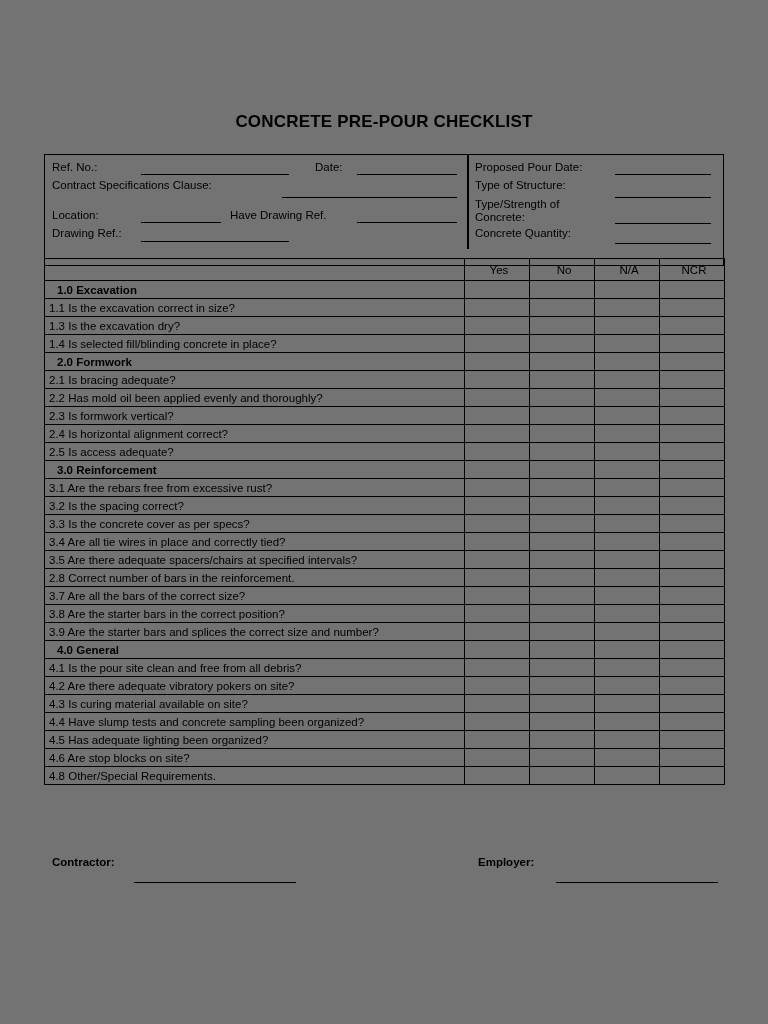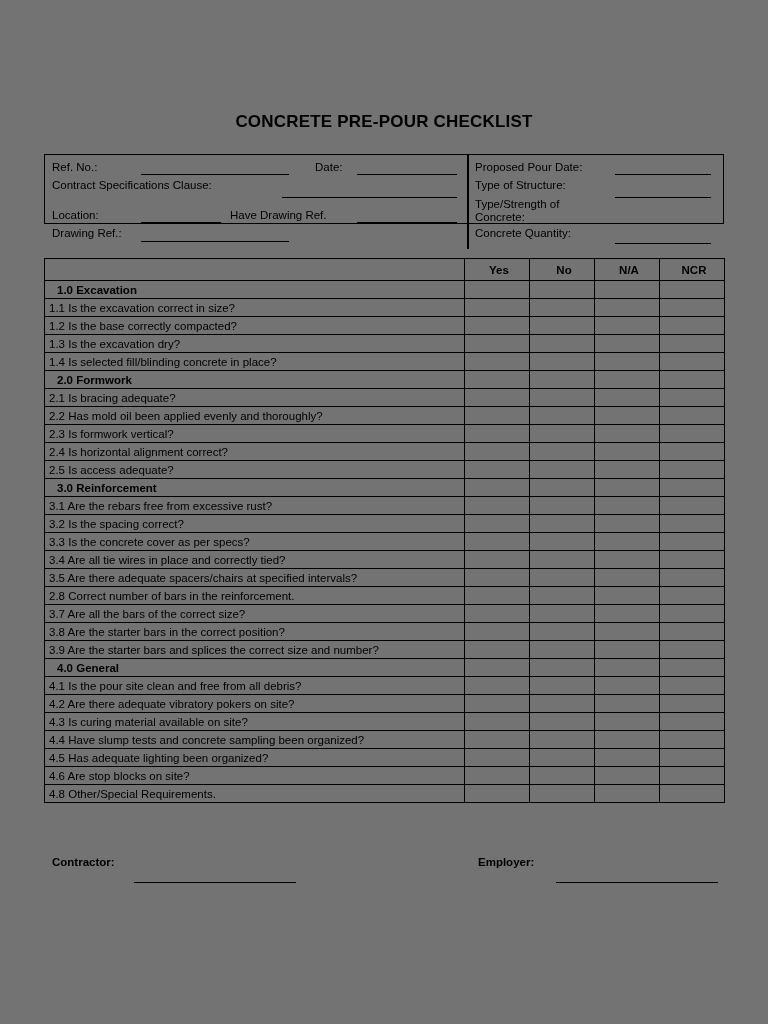--- a/index.html
+++ b/index.html
@@ -37,21 +37,21 @@
     letter-spacing: 0.2px;
     color: #000;
   }
 
   
   .header-box {
     position: absolute;
     left: 44px;
     top: 154px;
     width: 680px;
-    height: 70px;
+    height: 112px;
     border: 1.5px solid #000;
     box-sizing: border-box;
   }
   .hdr-divider {
     position: absolute;
     left: 422px;
     top: 0;
     width: 1.5px;
     height: 94px;
     background: #000;
@@ -84,21 +84,21 @@
     height: 18px;
     font-size: 11.5px;
     font-weight: normal;
     text-align: left;
     vertical-align: middle;
     box-sizing: border-box;
     color: #000;
   }
   .table th {
     text-align: center;
-    font-weight: bold;
+    font-weight: normal;
     height: 22px;
     padding-left: 4px;
   }
   .table .col-item  { width: 420px; }
   .table .col-mark  { width: 65px; text-align: center; }
   tr.section td { font-weight: bold; padding-left: 12px; }
   .cell-mark { text-align: center; }
 
   
   .sig-label {
@@ -175,27 +175,20 @@
           <td class="col-mark cell-mark"></td>
         </tr>
         <tr class="item">
           <td class="col-item">1.1 Is the excavation correct in size?</td>
           <td class="col-mark cell-mark"></td>
           <td class="col-mark cell-mark"></td>
           <td class="col-mark cell-mark"></td>
           <td class="col-mark cell-mark"></td>
         </tr>
         <tr class="item">
-          <td class="col-item">1.2 Is the base correctly compacted?</td>
-          <td class="col-mark cell-mark"></td>
-          <td class="col-mark cell-mark"></td>
-          <td class="col-mark cell-mark"></td>
-          <td class="col-mark cell-mark"></td>
-        </tr>
-        <tr class="item">
           <td class="col-item">1.3 Is the excavation dry?</td>
           <td class="col-mark cell-mark"></td>
           <td class="col-mark cell-mark"></td>
           <td class="col-mark cell-mark"></td>
           <td class="col-mark cell-mark"></td>
         </tr>
         <tr class="item">
           <td class="col-item">1.4 Is selected fill/blinding concrete in place?</td>
           <td class="col-mark cell-mark"></td>
           <td class="col-mark cell-mark"></td>

